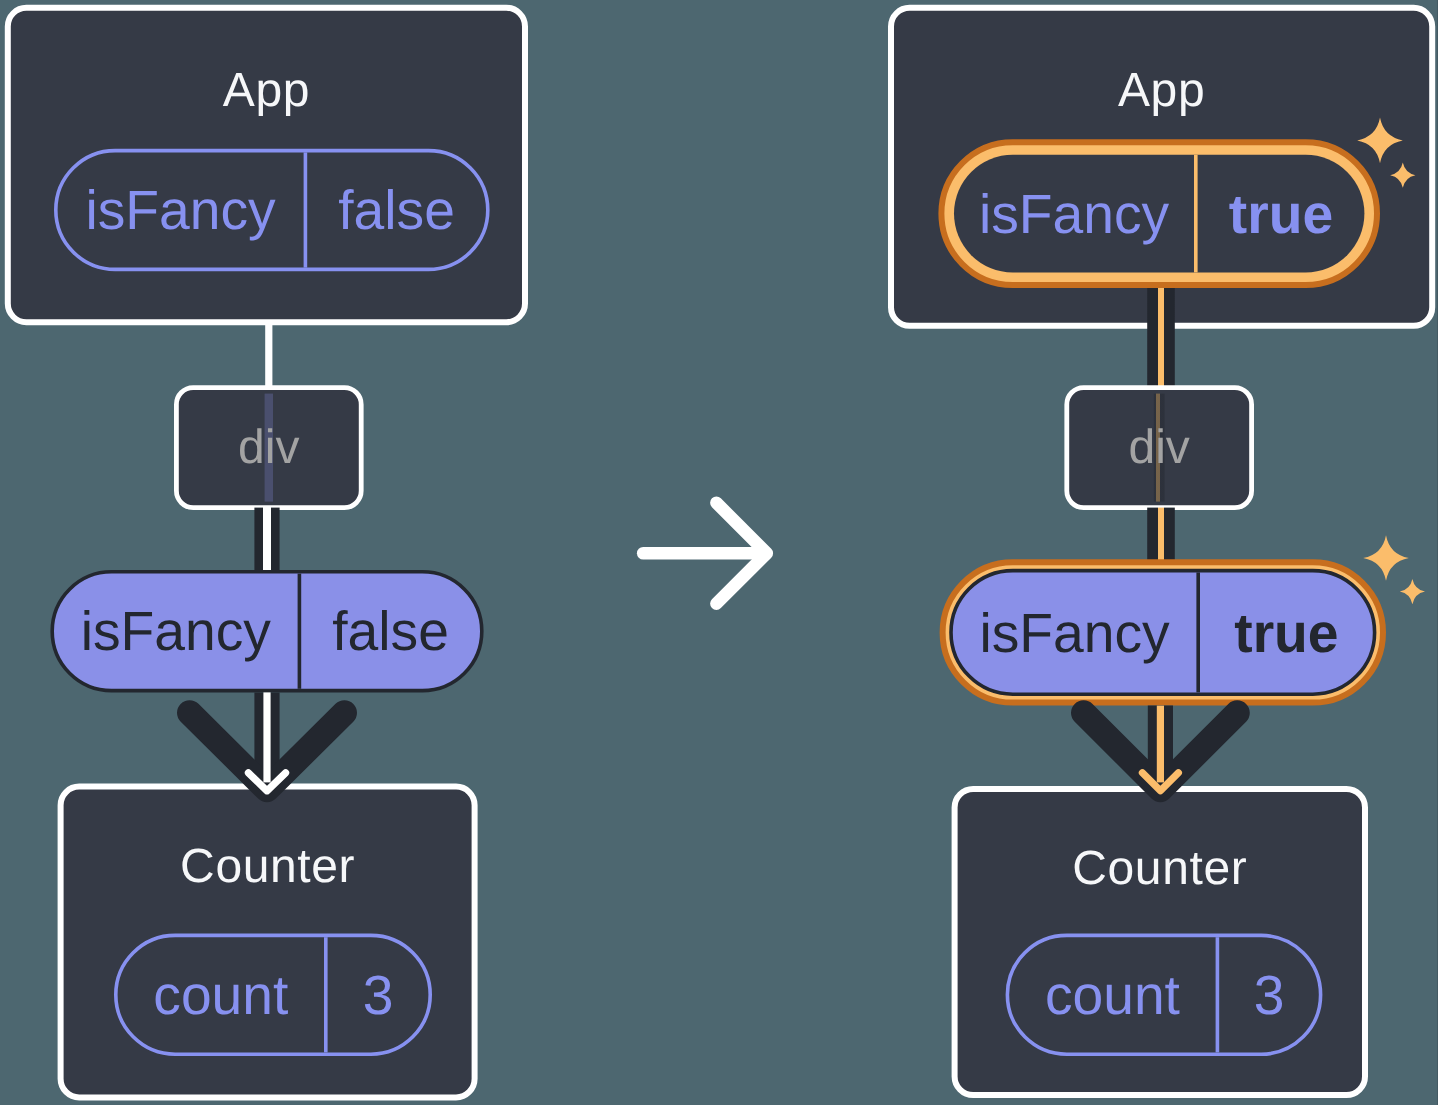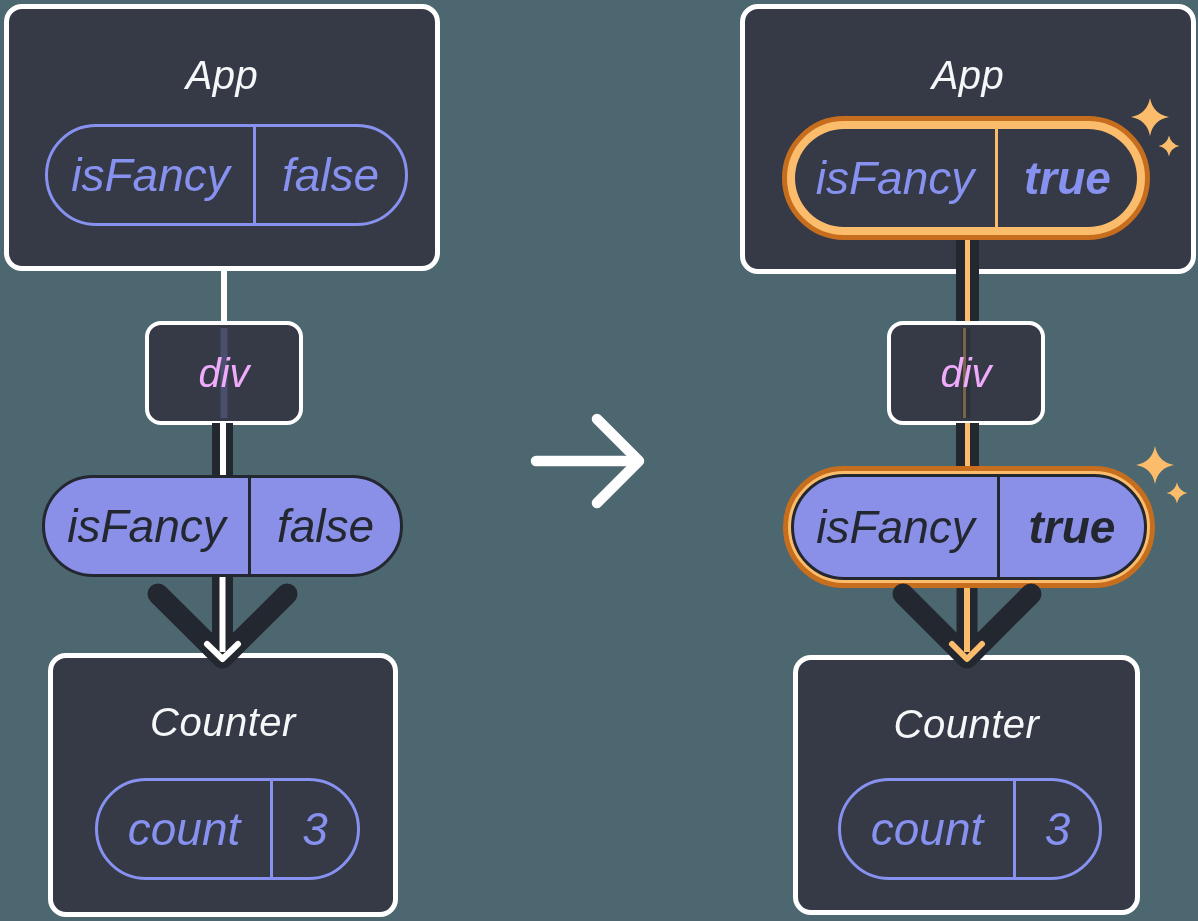--- a/index.html
+++ b/index.html
@@ -1,20 +1,19 @@
 <!DOCTYPE html>
 <html style="--c-background: #4d6770; --c-box_fill: #353a46; --c-white: #ffffff; --c-purple_outline: #8791f0; --c-purple_fill: #8a90e8; --c-ink_dark: #23272f; --c-highlight_light: #fbbd6b; --c-highlight_dark: #c76e1e;"><head>
 <meta charset="utf-8">
 <style>
   html,body{margin:0;padding:0;}
   body{font-family:"Liberation Sans", sans-serif; background:#2e3440;}
   #stage{
     position:relative; width:1198px; height:921px; overflow:hidden;
     background:var(--c-background,#4d6770);
-    font-style:italic;
   }
   
   .comp-box{
     position:absolute; box-sizing:border-box;
     background:var(--c-box_fill,#353a46);
     border:5px solid var(--c-white,#fff);
     border-radius:18px;
   }
   .comp-title{
     position:absolute; left:0; right:0; text-align:center;
@@ -67,21 +66,21 @@
     position:absolute; left:50%; transform:translateX(-50%); top:3px; bottom:3px; width:7px;
     pointer-events:none;
   }
   .stripe-purple{ background:rgba(138,144,232,.25); }
   .stripe-orange{
     background:linear-gradient(to right,
       rgba(35,39,47,.45) 0 2px, rgba(198,150,80,.45) 2px 5px, rgba(35,39,47,.45) 5px 7px);
     width:9px;
   }
   .abs-svg{ position:absolute; display:block; }
-  .div-label{ position:relative; color:#f0abfc; font-size:40px; }
+  .div-label{ position:relative; color:#a3a3a3; font-size:40px; }
   .dbox{ display:flex; align-items:center; justify-content:center; border-radius:16px; border-width:4.5px;}
 </style>
 </head>
 <body>
 
 <div id="stage">
 
   <div class="comp-box" style="left:4px; top:4px; width:436px; height:267px;">
     <div class="comp-title" style="top:44px;">App</div>
     <div class="pill outline-pill" style="left:36px; top:115px; width:363px; height:102px;">

